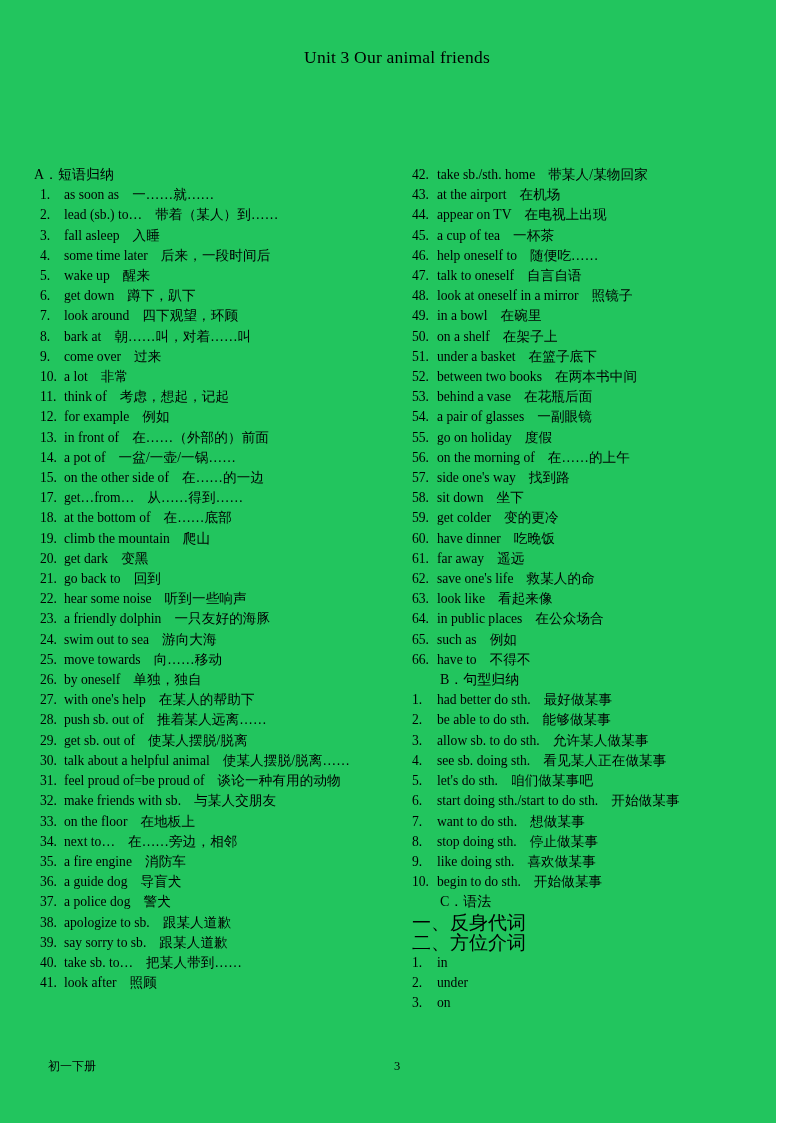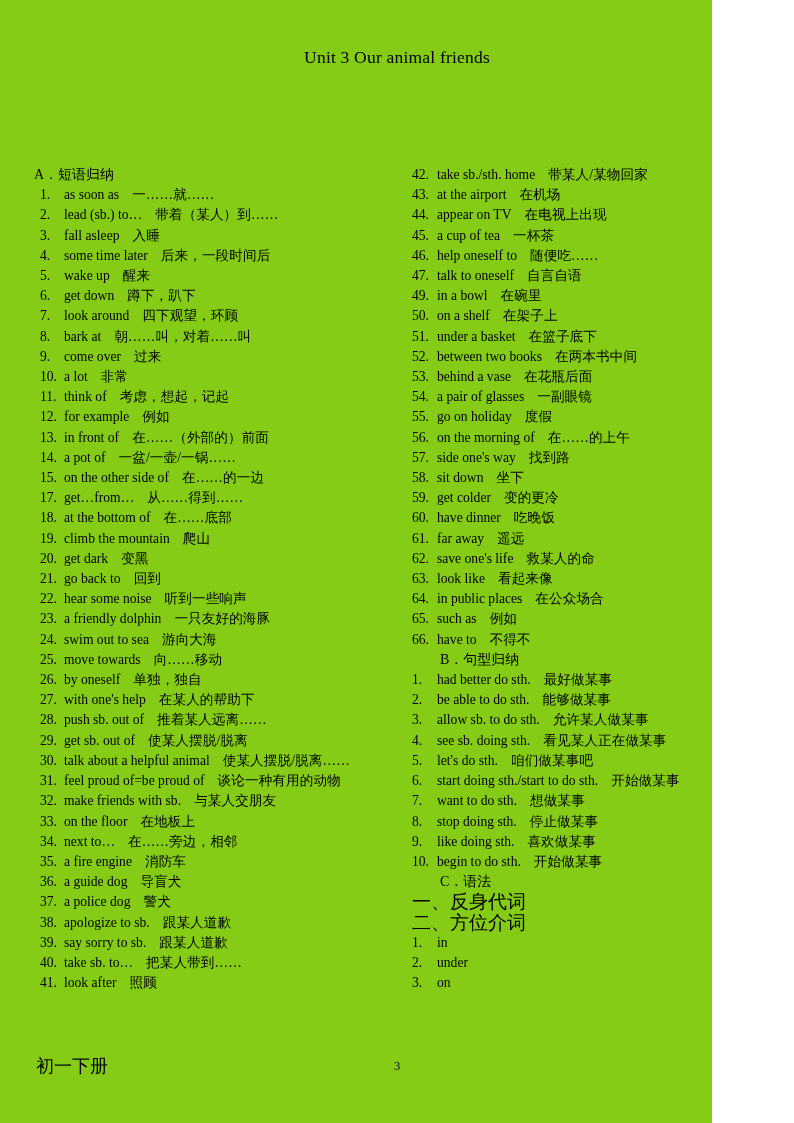--- a/index.html
+++ b/index.html
@@ -2,23 +2,23 @@
 <html><head>
 <meta charset="utf-8">
 <style>
   html, body {
     margin: 0;
     padding: 0;
     background: #ffffff;
   }
   .page {
     position: relative;
-    width: 712px;
+    width: 776px;
     height: 1123px;
-    background: #84cc16;
+    background: #22c55e;
     overflow: hidden;
     font-family: "Liberation Serif", "DejaVu Serif", serif;
     color: #000000;
   }
 
   
   .doc-title {
     position: absolute;
     left: 0;
     top: 46px;
@@ -97,23 +97,23 @@
   
   .footer {
     position: absolute;
     left: 0;
     top: 1057px;
     width: 794px;
     height: 20px;
   }
   .footer-left {
     position: absolute;
-    left: 36px;
+    left: 48px;
     top: 0;
-    font-size: 18px;
+    font-size: 12px;
     line-height: 18px;
   }
   .footer-page {
     position: absolute;
     left: 0;
     top: 0;
     width: 794px;
     text-align: center;
     font-size: 12.5px;
     line-height: 18px;
@@ -359,20 +359,25 @@
           <span class="num">46.</span>
           <span class="en">help oneself to</span>
           <span class="cn">随便吃……</span>
         </div>
         <div class="item">
           <span class="num">47.</span>
           <span class="en">talk to oneself</span>
           <span class="cn">自言自语</span>
         </div>
         <div class="item">
+          <span class="num">48.</span>
+          <span class="en">look at oneself in a mirror</span>
+          <span class="cn">照镜子</span>
+        </div>
+        <div class="item">
           <span class="num">49.</span>
           <span class="en">in a bowl</span>
           <span class="cn">在碗里</span>
         </div>
         <div class="item">
           <span class="num">50.</span>
           <span class="en">on a shelf</span>
           <span class="cn">在架子上</span>
         </div>
         <div class="item">

